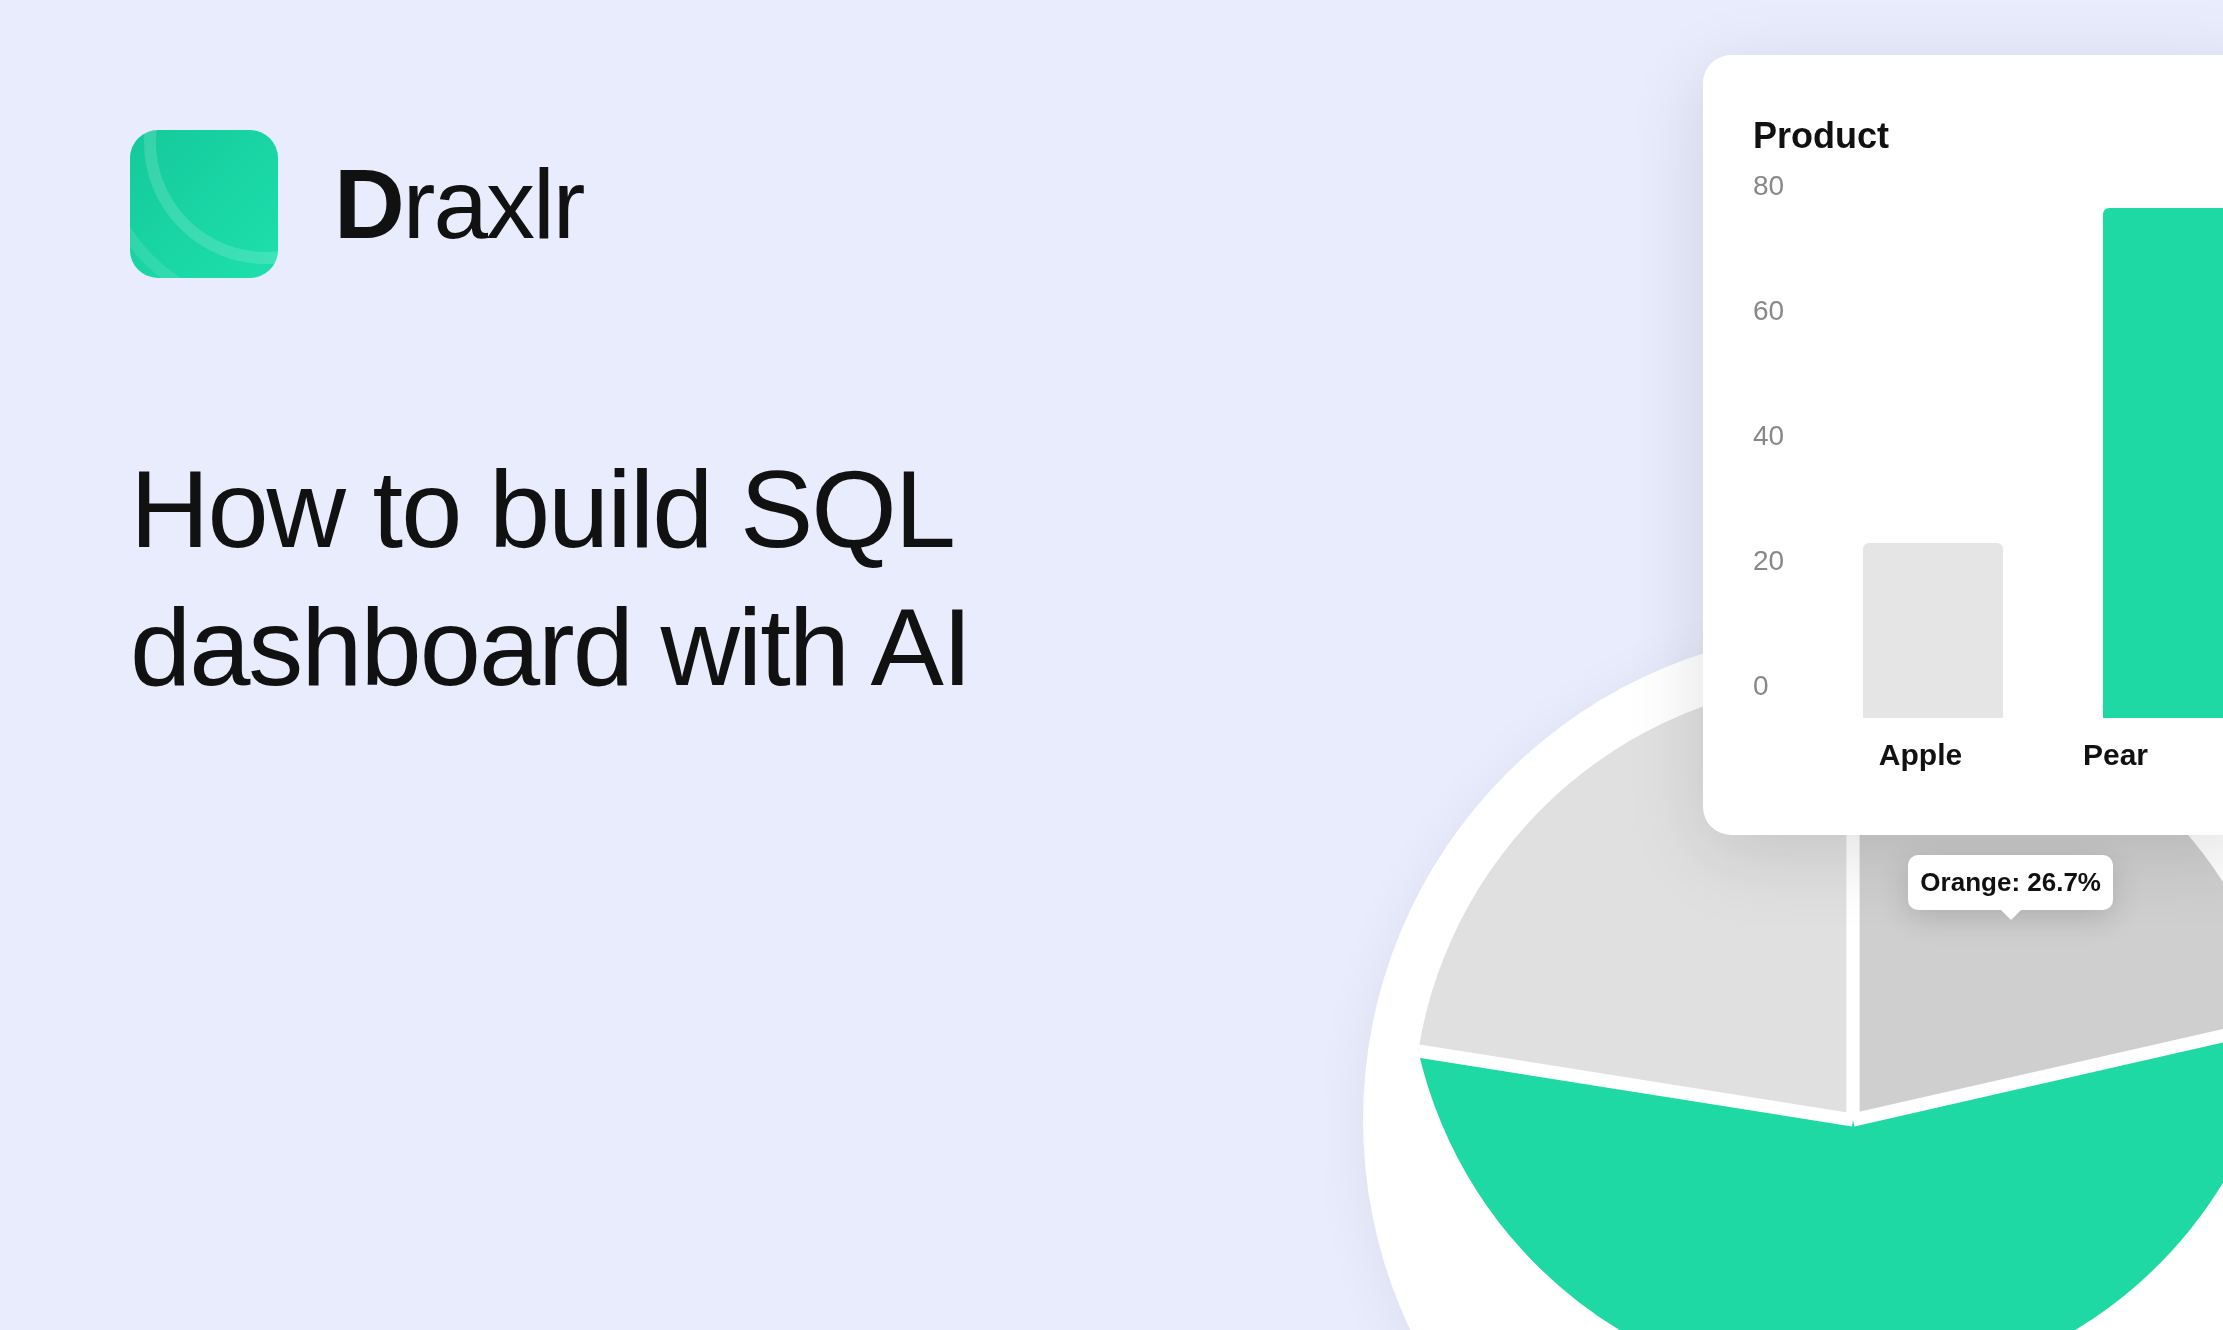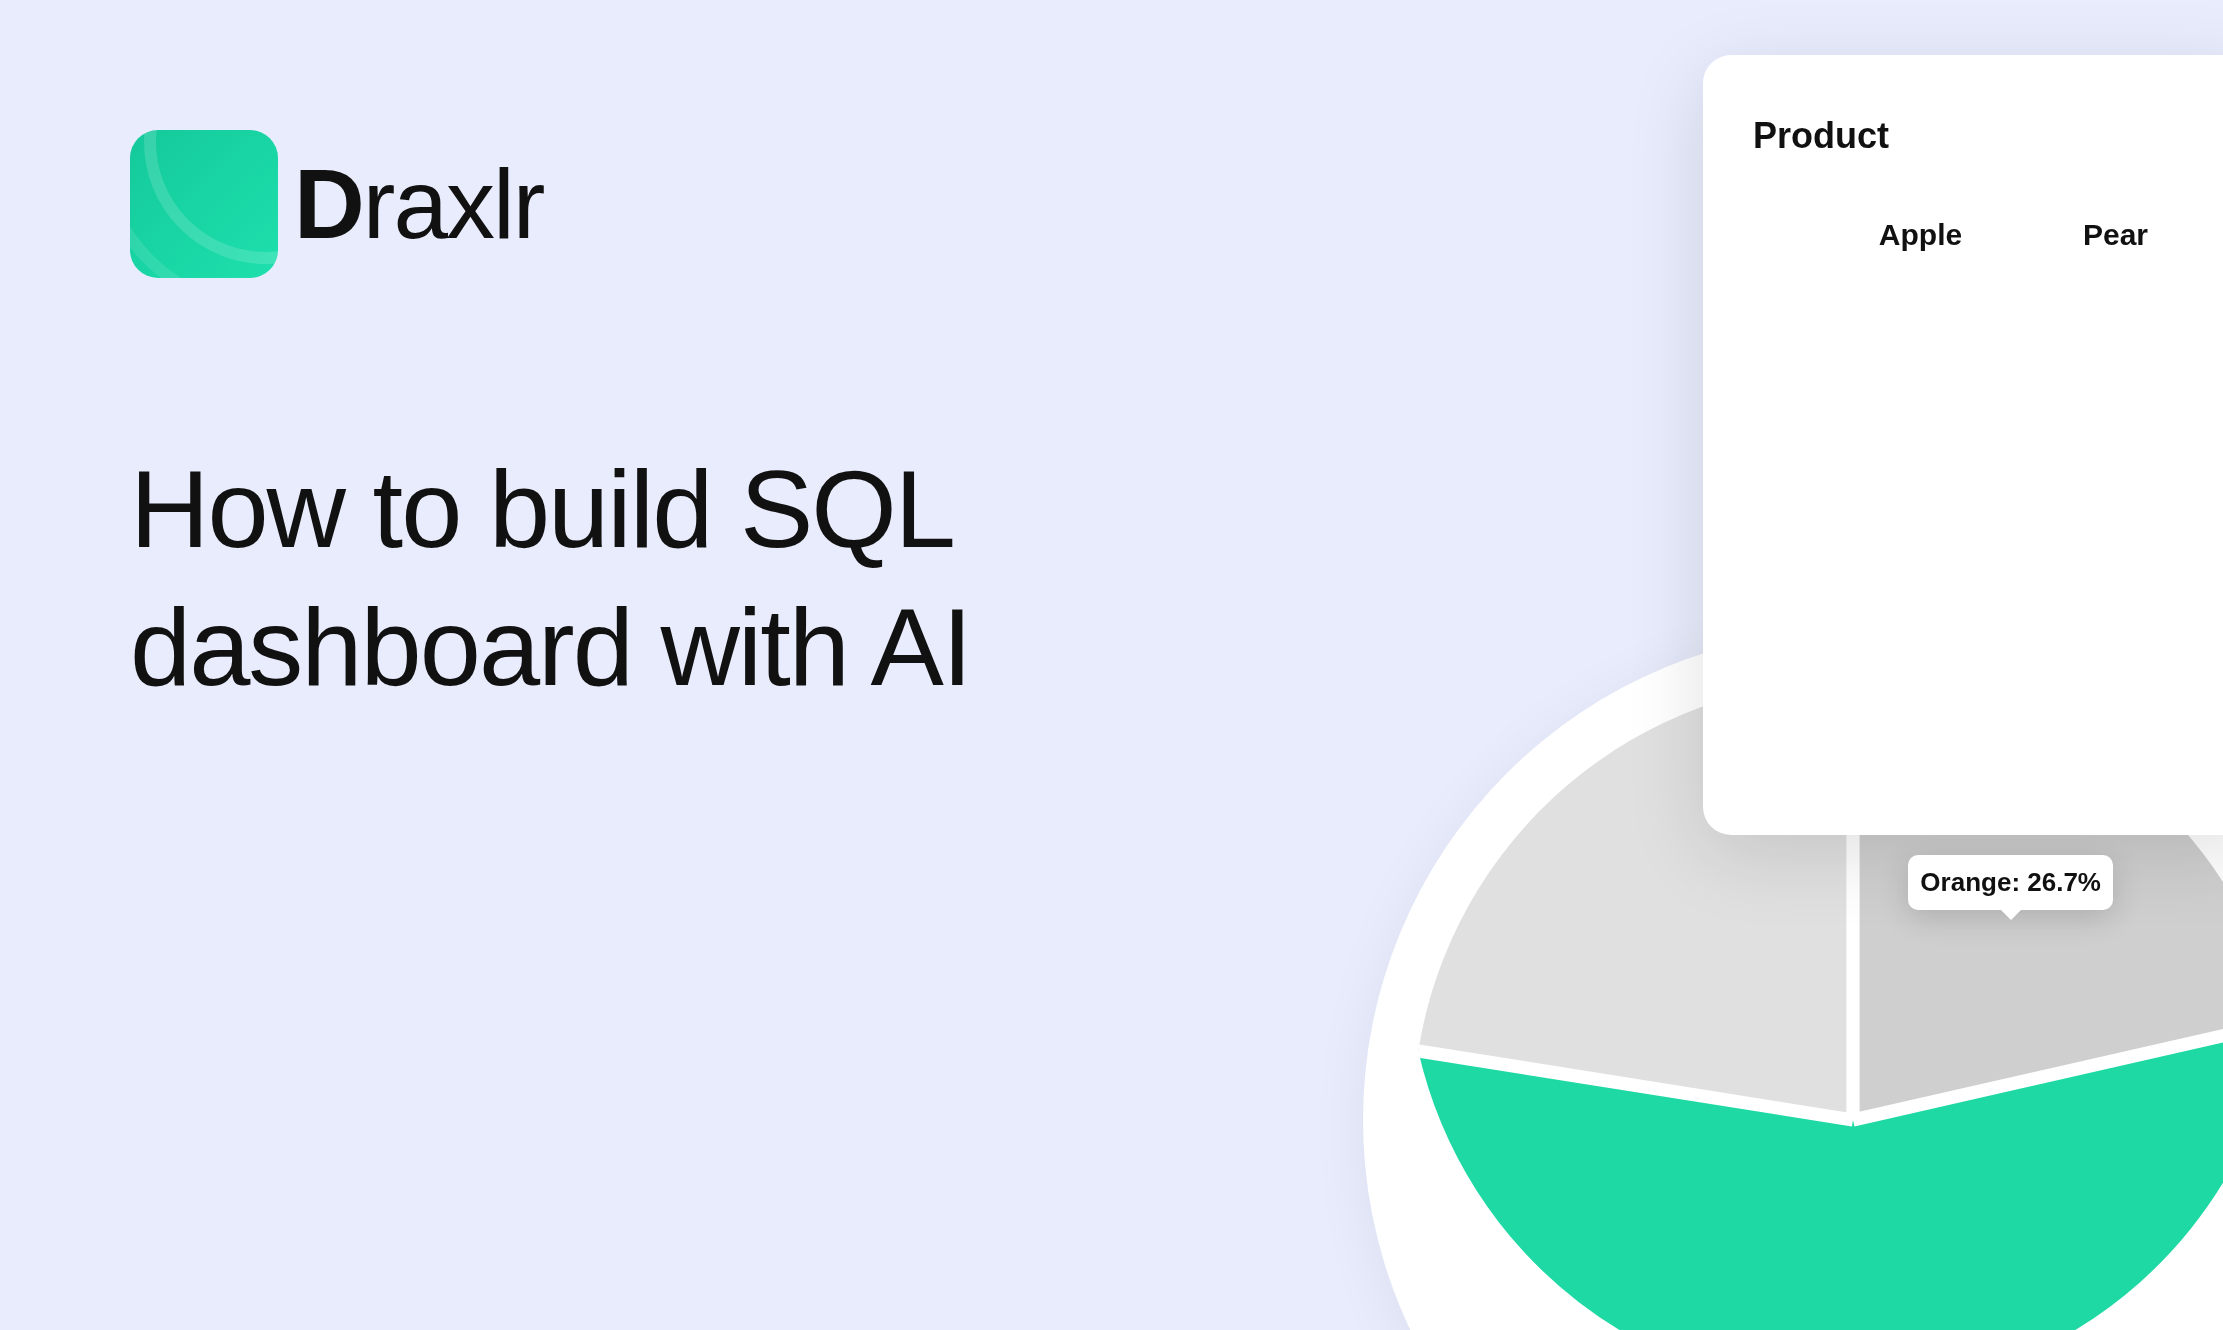--- a/index.html
+++ b/index.html
@@ -10,21 +10,21 @@
   font-family: -apple-system, BlinkMacSystemFont, 'Segoe UI', Helvetica, Arial, sans-serif;
   position: relative;
   overflow: hidden;
 }
 .logo-block {
   position: absolute;
   top: 130px;
   left: 130px;
   display: flex;
   align-items: center;
-  gap: 16px;
+  gap: 56px;
 }
 .logo-mark {
   width: 148px;
   height: 148px;
   border-radius: 28px;
   background: linear-gradient(135deg, #14c99b 0%, #1ee0ad 100%);
   position: relative;
   overflow: hidden;
 }
 .logo-mark::before {
@@ -175,19 +175,28 @@
     <path d="M100 100 L1.2 84.3 A100 100 0 0 0 197.5 77.8 Z" fill="#1ed9a4"></path>
     <path d="M100 100 L197.5 77.8 A100 100 0 0 0 100 0 Z" fill="#cfcfcf"></path>
     <line x1="100" y1="100" x2="100" y2="0" stroke="#fff" stroke-width="3"></line>
     <line x1="100" y1="100" x2="1.2" y2="84.3" stroke="#fff" stroke-width="3"></line>
     <line x1="100" y1="100" x2="197.5" y2="77.8" stroke="#fff" stroke-width="3"></line>
   </svg>
 </div>
 
 <div class="bar-card">
   <div class="bar-title">Product</div>
+  <div class="bar-chart-area">
+    <div class="y-tick" style="bottom:100%;">80</div>
+    <div class="y-tick" style="bottom:75%;">60</div>
+    <div class="y-tick" style="bottom:50%;">40</div>
+    <div class="y-tick" style="bottom:25%;">20</div>
+    <div class="y-tick" style="bottom:0%;">0</div>
+    <div class="bar" style="left:40px; height:35%; background:#e5e5e5;"></div>
+    <div class="bar" style="left:280px; height:102%; background:#1ed9a4;"></div>
+  </div>
   <div class="x-labels">
     <div class="x-label" style="width:220px;">Apple</div>
     <div class="x-label" style="width:220px;">Pear</div>
   </div>
 </div>
 
 <div class="tooltip">Orange: 26.7%</div>
 
 </body></html>

